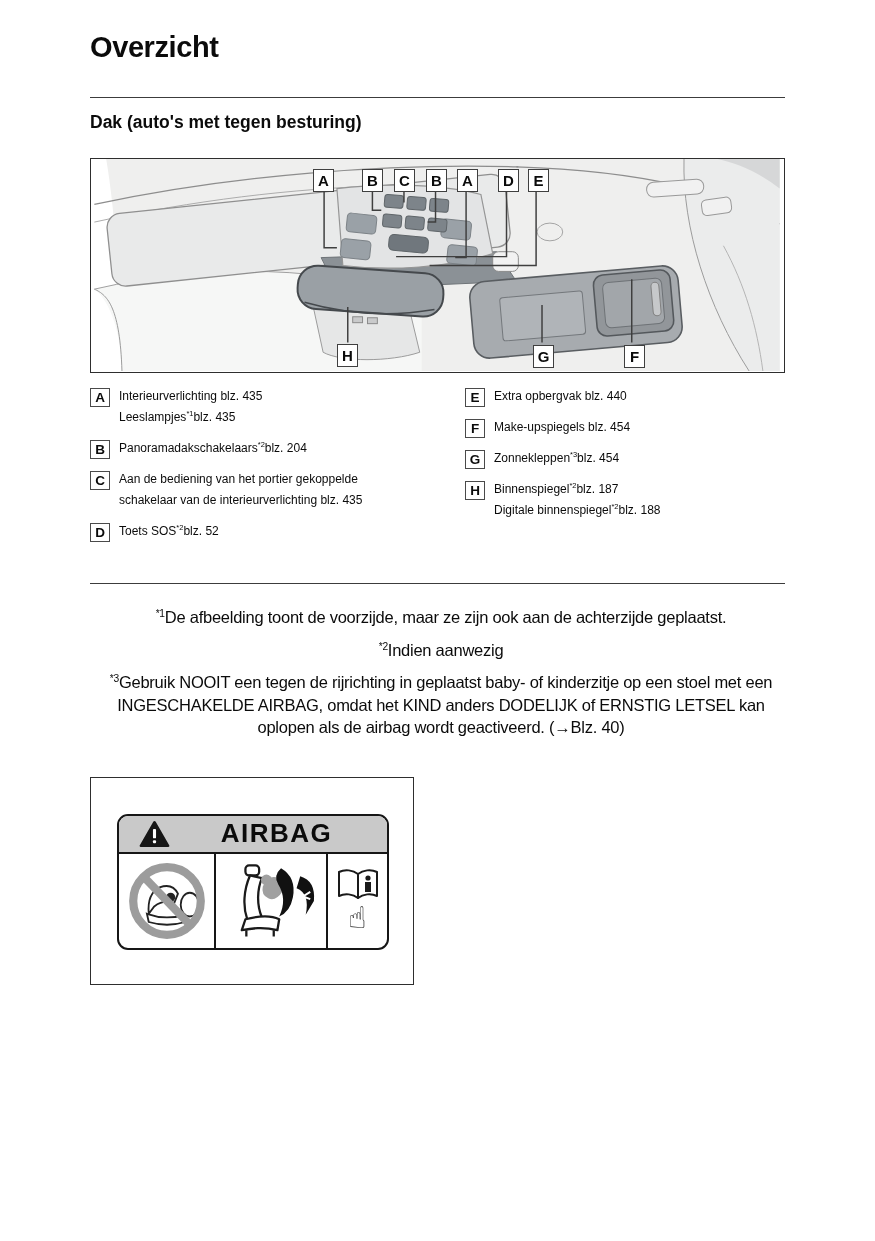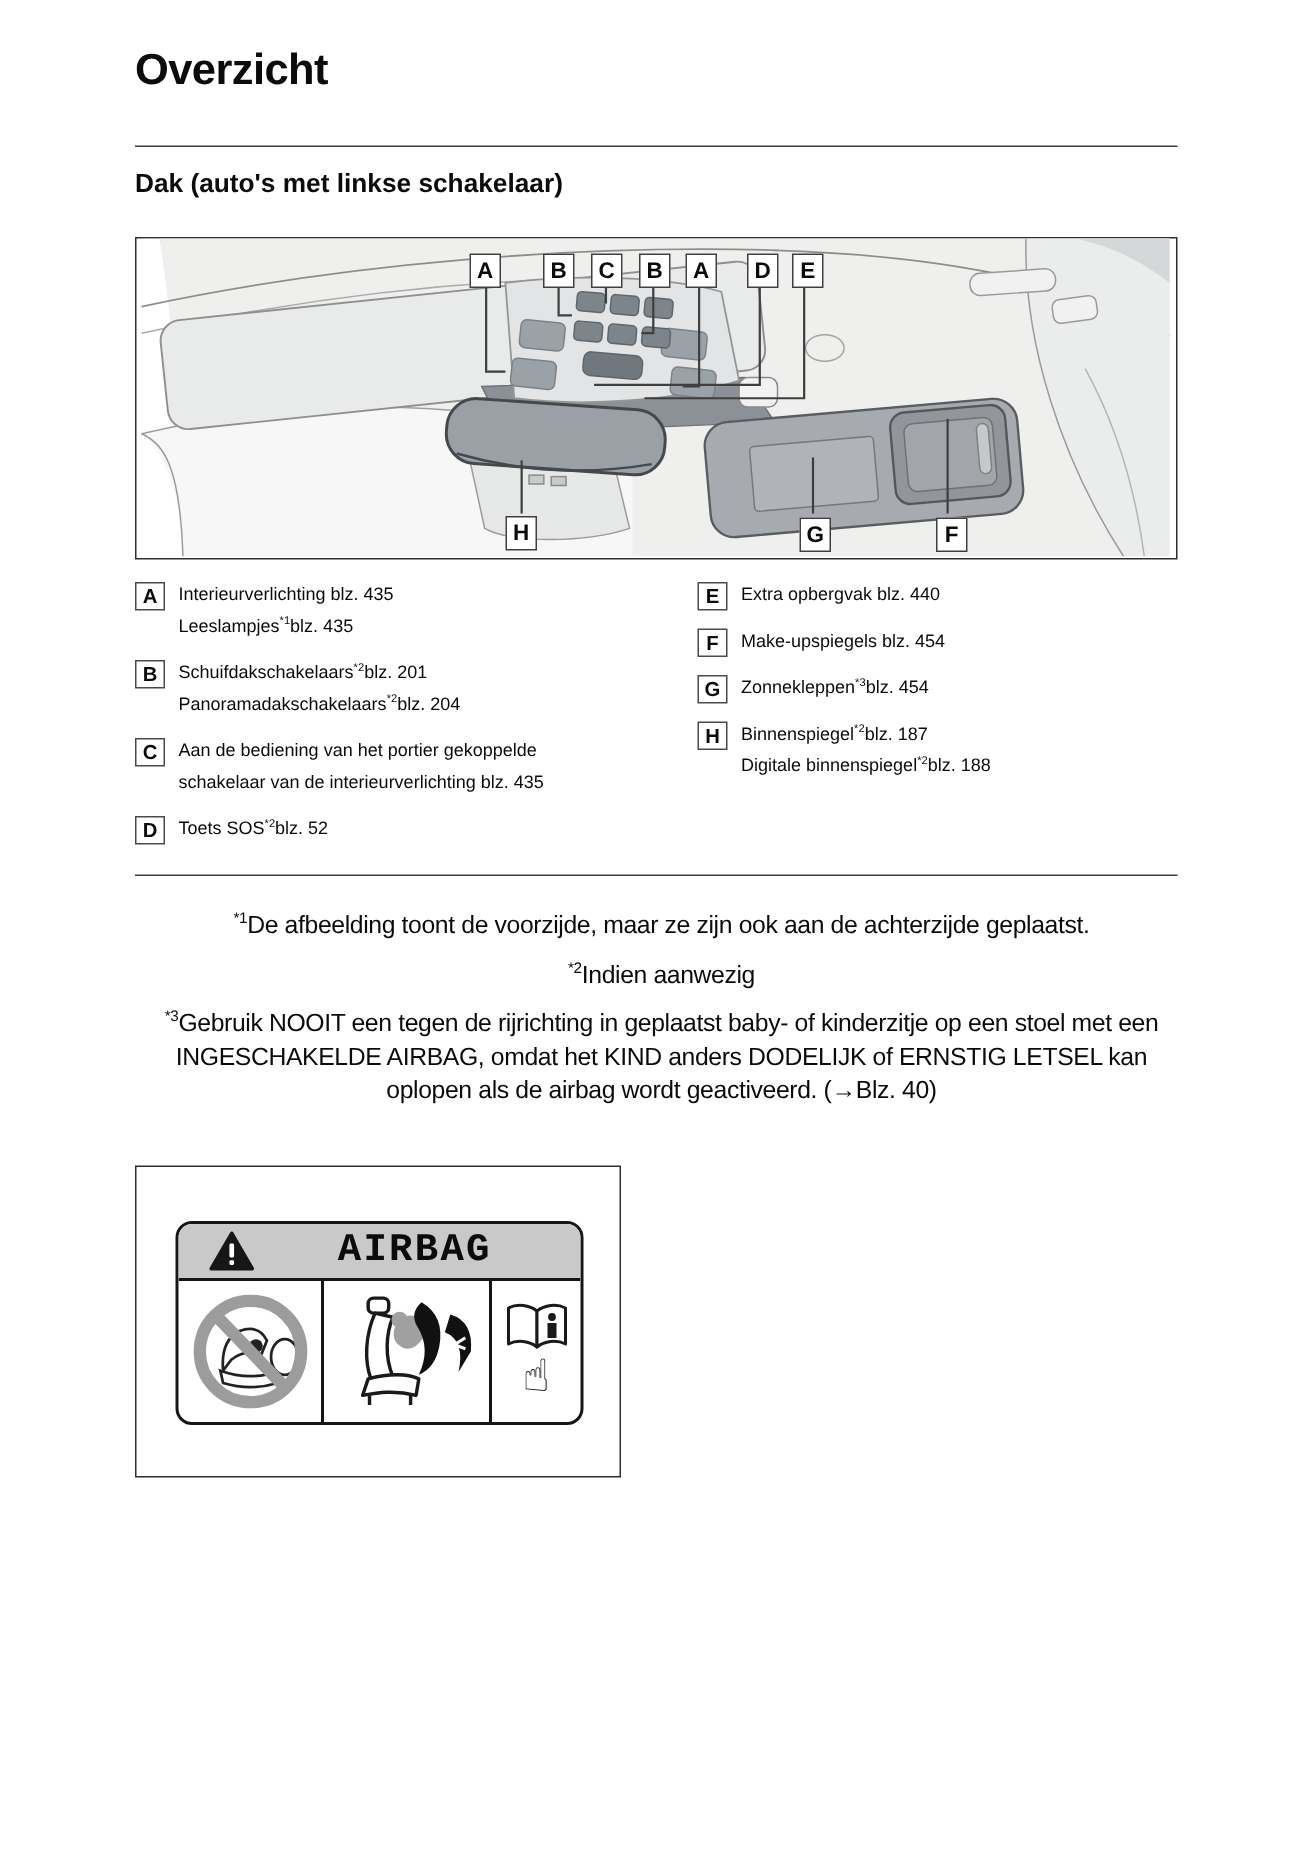--- a/index.html
+++ b/index.html
@@ -37,40 +37,40 @@
   .fnote{margin:0 0 10px 0;font-size:16.5px;line-height:22.5px;letter-spacing:-0.25px;text-align:center;}
   .fnote sup{font-size:0.62em;vertical-align:super;line-height:0;}
 
   
   .warning-box{position:absolute;left:90px;top:777px;width:324px;height:208px;
                border:1.6px solid #2e2e2e;box-sizing:border-box;background:#fff;}
   .wlabel{position:absolute;left:26px;top:36px;width:272px;height:136px;
           border:2.5px solid #161616;border-radius:11px;box-sizing:border-box;overflow:hidden;
           display:flex;flex-direction:column;background:#fff;}
   .wl-header{height:36px;flex:0 0 auto;border-bottom:2px solid #161616;
-             display:flex;align-items:center;padding-left:20px;font-family:Liberation Mono, monospace;}
+             display:flex;align-items:center;padding-left:20px;}
   .wl-title{flex:1;text-align:center;font-size:26px;font-weight:bold;letter-spacing:1.5px;
             padding-right:4px;transform:translateY(-1px);}
   .wl-panels{flex:1;display:flex;}
   .wp{display:flex;align-items:center;justify-content:center;box-sizing:border-box;}
   .wp1{flex:0 0 97px;border-right:2px solid #161616;}
   .wp2{flex:0 0 112px;border-right:2px solid #161616;}
   .wp3{flex:1;flex-direction:column;}
   .hand-glyph{font-family:"DejaVu Sans",sans-serif;font-size:30px;line-height:30px;color:#161616;
               transform:translateY(-3px);}
   .page-number{position:absolute;left:90px;top:1256px;font-size:16px;font-weight:bold;}
 </style>
 </head>
 <body>
 
 <div class="page">
 
   <div class="title">Overzicht</div>
   <div class="rule rule1"></div>
-  <div class="subtitle">Dak (auto's met linkse schakelaar)</div>
+  <div class="subtitle">Dak (auto's met tegen besturing)</div>
 
   <div class="diagram">
     <svg viewBox="0 0 695 215" width="692" height="212">
       <rect width="695" height="215" fill="#ffffff"></rect>
 
       <path d="M12,0 H695 V215 H28 C27,150 22,58 12,0 Z" fill="#efefee"></path>
 
       <path d="M0,132 C120,104 240,110 332,140 L332,215 L28,215 C27,172 14,142 0,132 Z" fill="#f6f7f6"></path>
       <path d="M0,132 C14,138 26,152 28,215" stroke="#9a9a9a" fill="none"></path>
       <path d="M0,132 C120,104 240,110 332,140" stroke="#9e9e9e" fill="none"></path>
@@ -159,21 +159,20 @@
         <div class="lrow">
           <span class="lkey">A</span>
           <span class="ltext">
             <div class="lline">Interieurverlichting blz. 435</div>
             <div class="lline">Leeslampjes<sup>*1</sup>blz. 435</div>
           </span>
         </div>
         <div class="lrow">
           <span class="lkey">B</span>
           <span class="ltext">
-            <div class="lline">Schuifdakschakelaars<sup>*2</sup>blz. 201</div>
             <div class="lline">Panoramadakschakelaars<sup>*2</sup>blz. 204</div>
           </span>
         </div>
         <div class="lrow">
           <span class="lkey">C</span>
           <span class="ltext">
             <div class="lline">Aan de bediening van het portier gekoppelde schakelaar van de interieurverlichting blz. 435</div>
           </span>
         </div>
         <div class="lrow">

